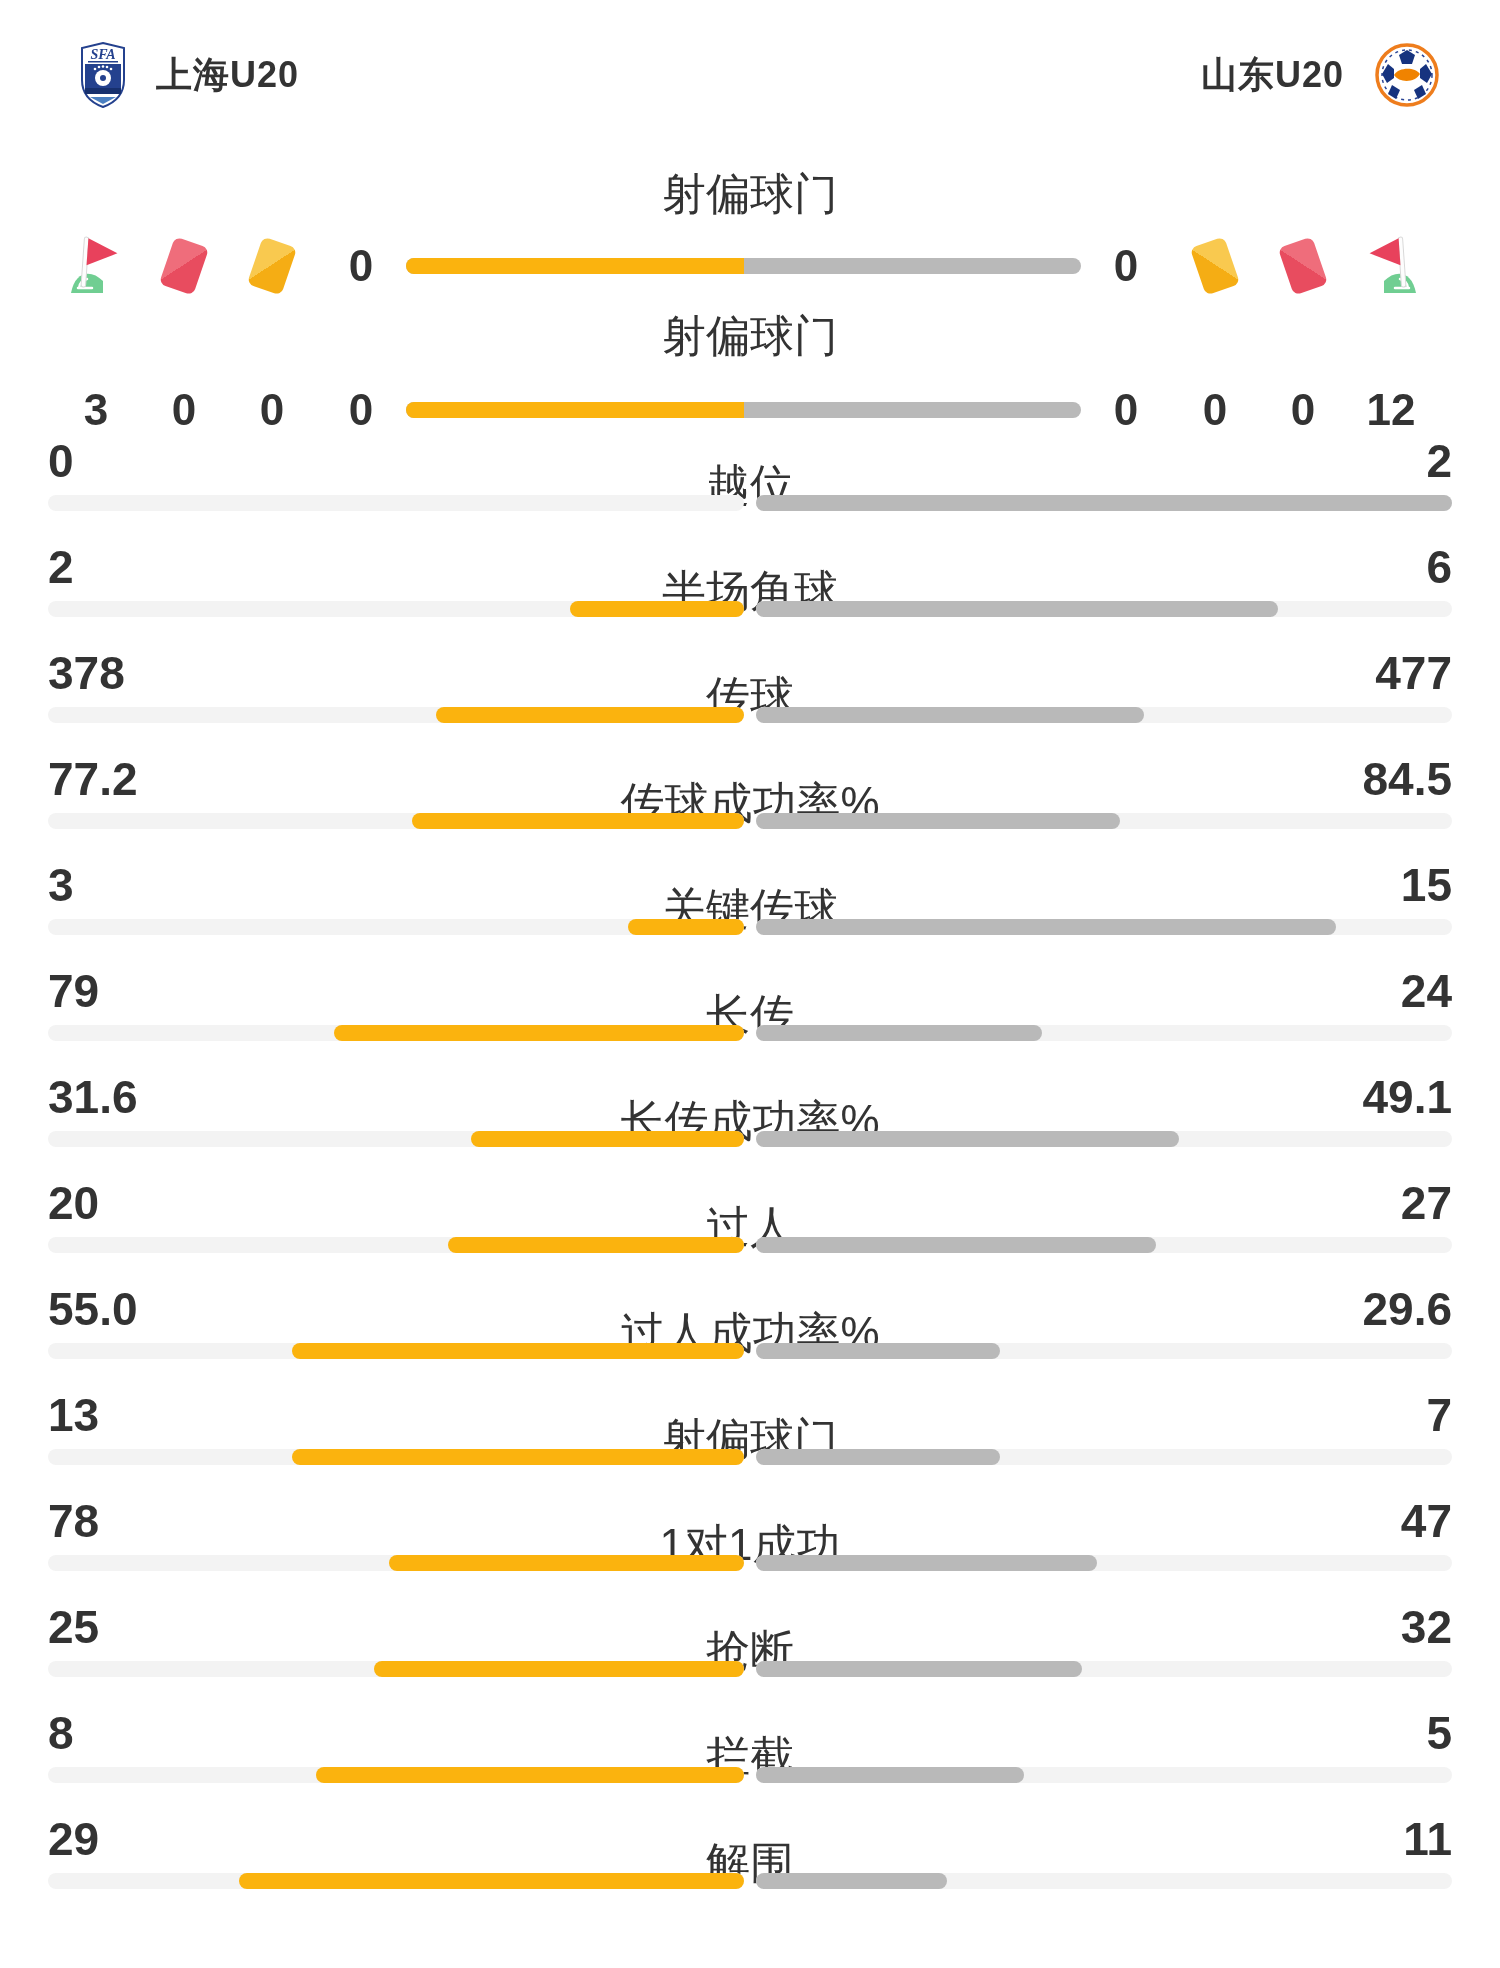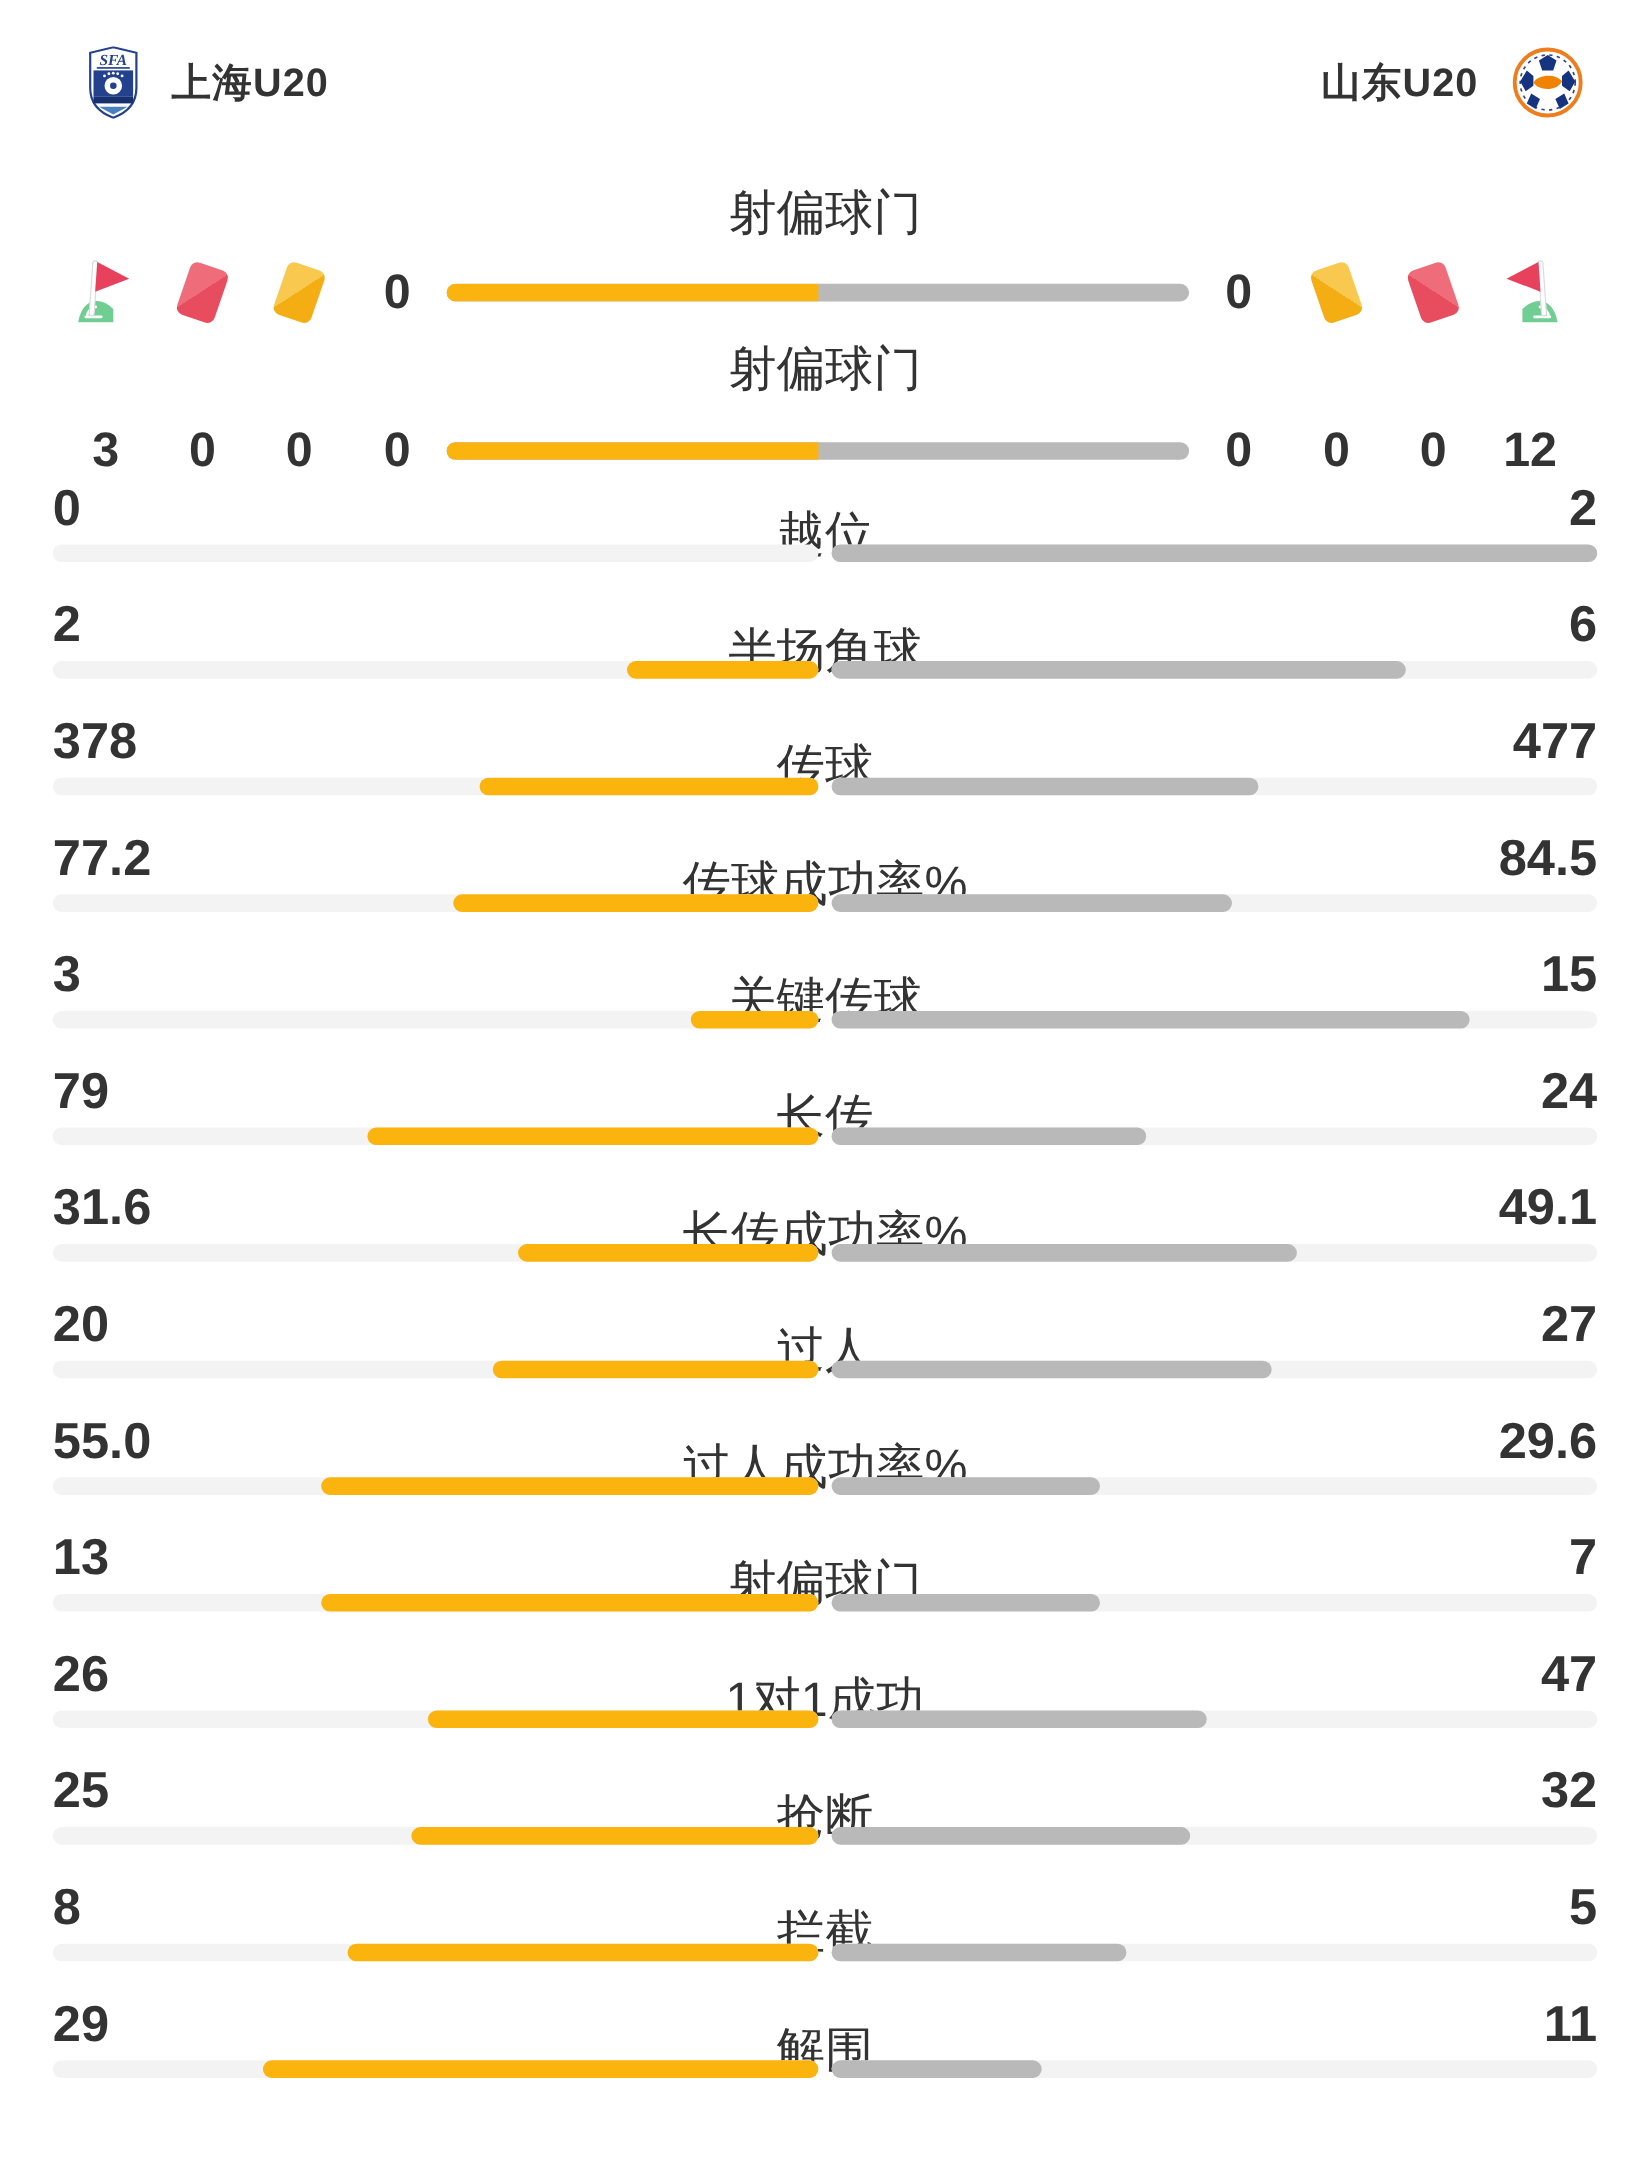--- a/index.html
+++ b/index.html
@@ -303,21 +303,21 @@
             <div class="fill fill-home" style="width: 65%;"></div>
           </div>
       <div class="half">
             <div class="fill fill-away" style="width: 35%;"></div>
           </div>
     </div>
   </div>
 
   <div class="stat-block">
     <div class="stat-line">
-      <span class="stat-value">26</span>
+      <span class="stat-value">78</span>
       <span class="stat-label">1对1成功</span>
       <span class="stat-value">47</span>
     </div>
     <div class="stat-bar">
       <div class="half">
             <div class="fill fill-home" style="width: 51.0417%;"></div>
           </div>
       <div class="half">
             <div class="fill fill-away" style="width: 48.9583%;"></div>
           </div>

